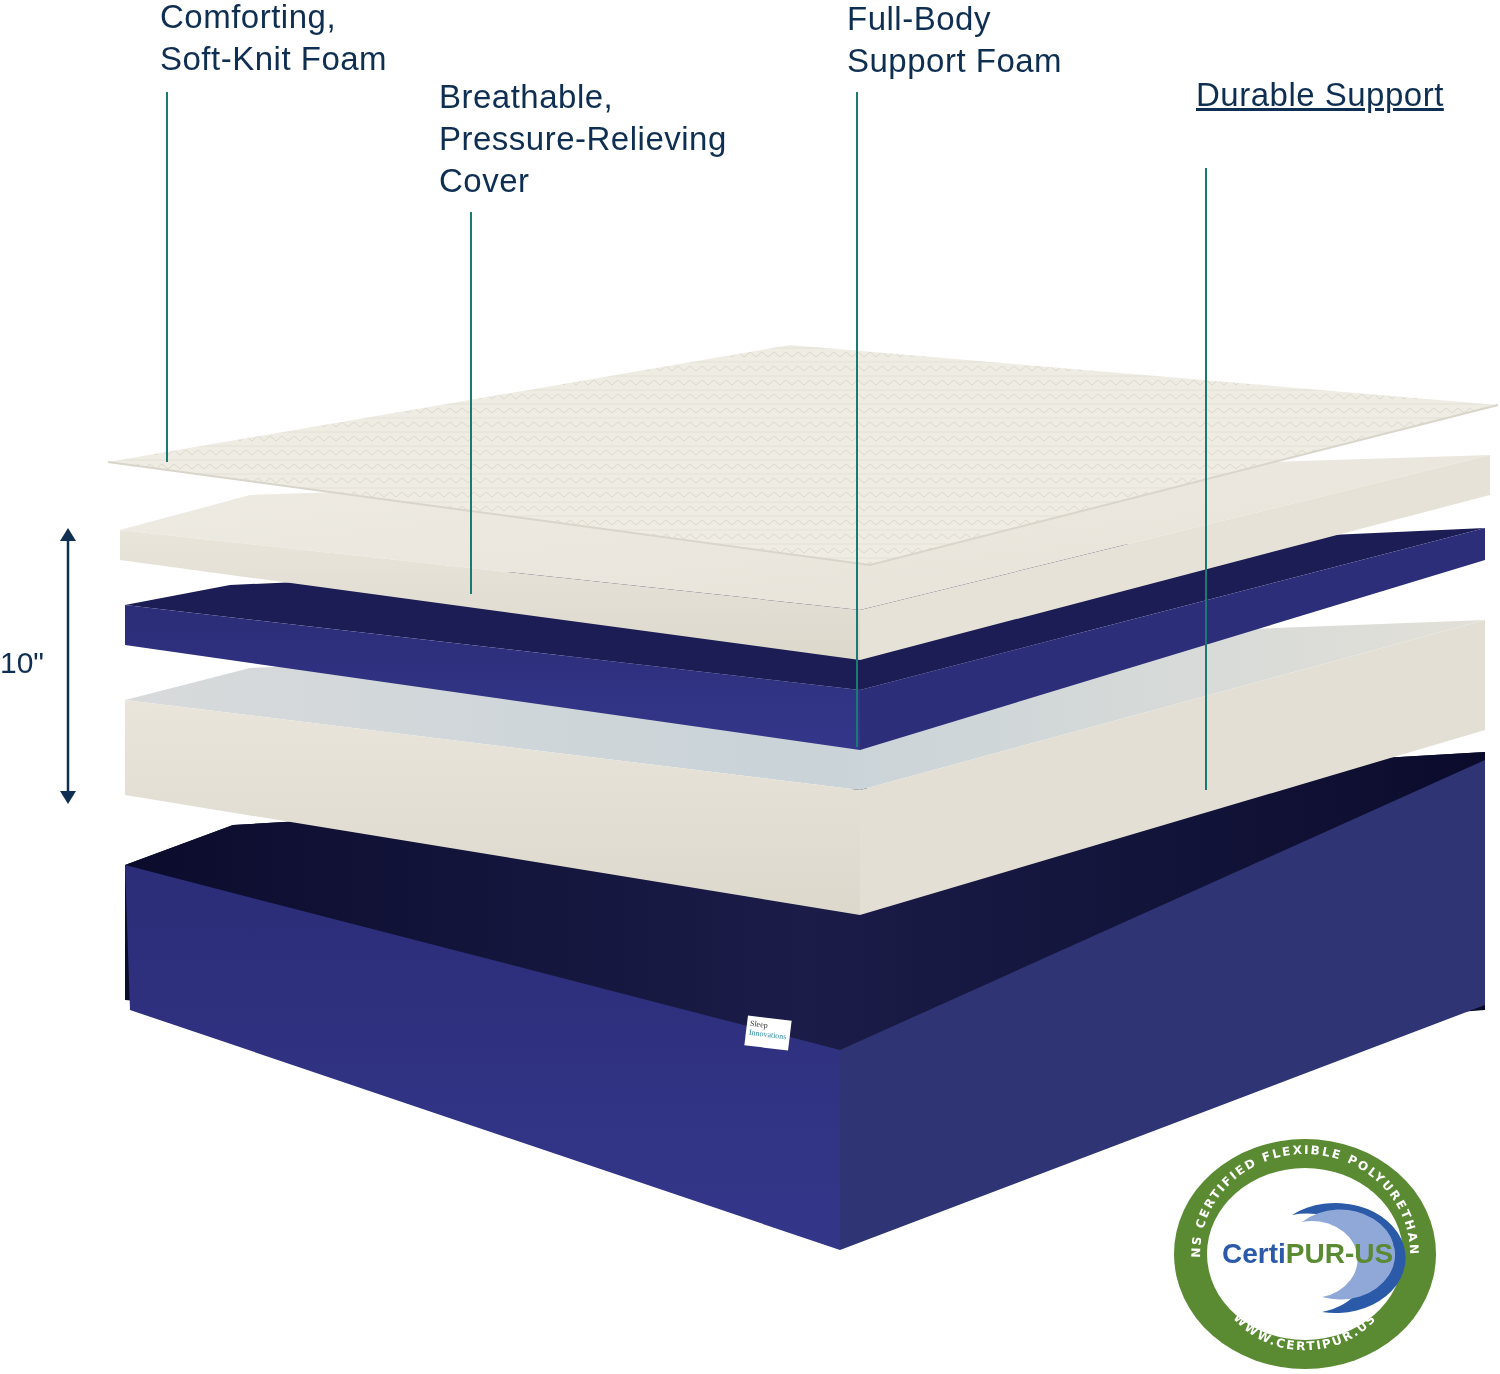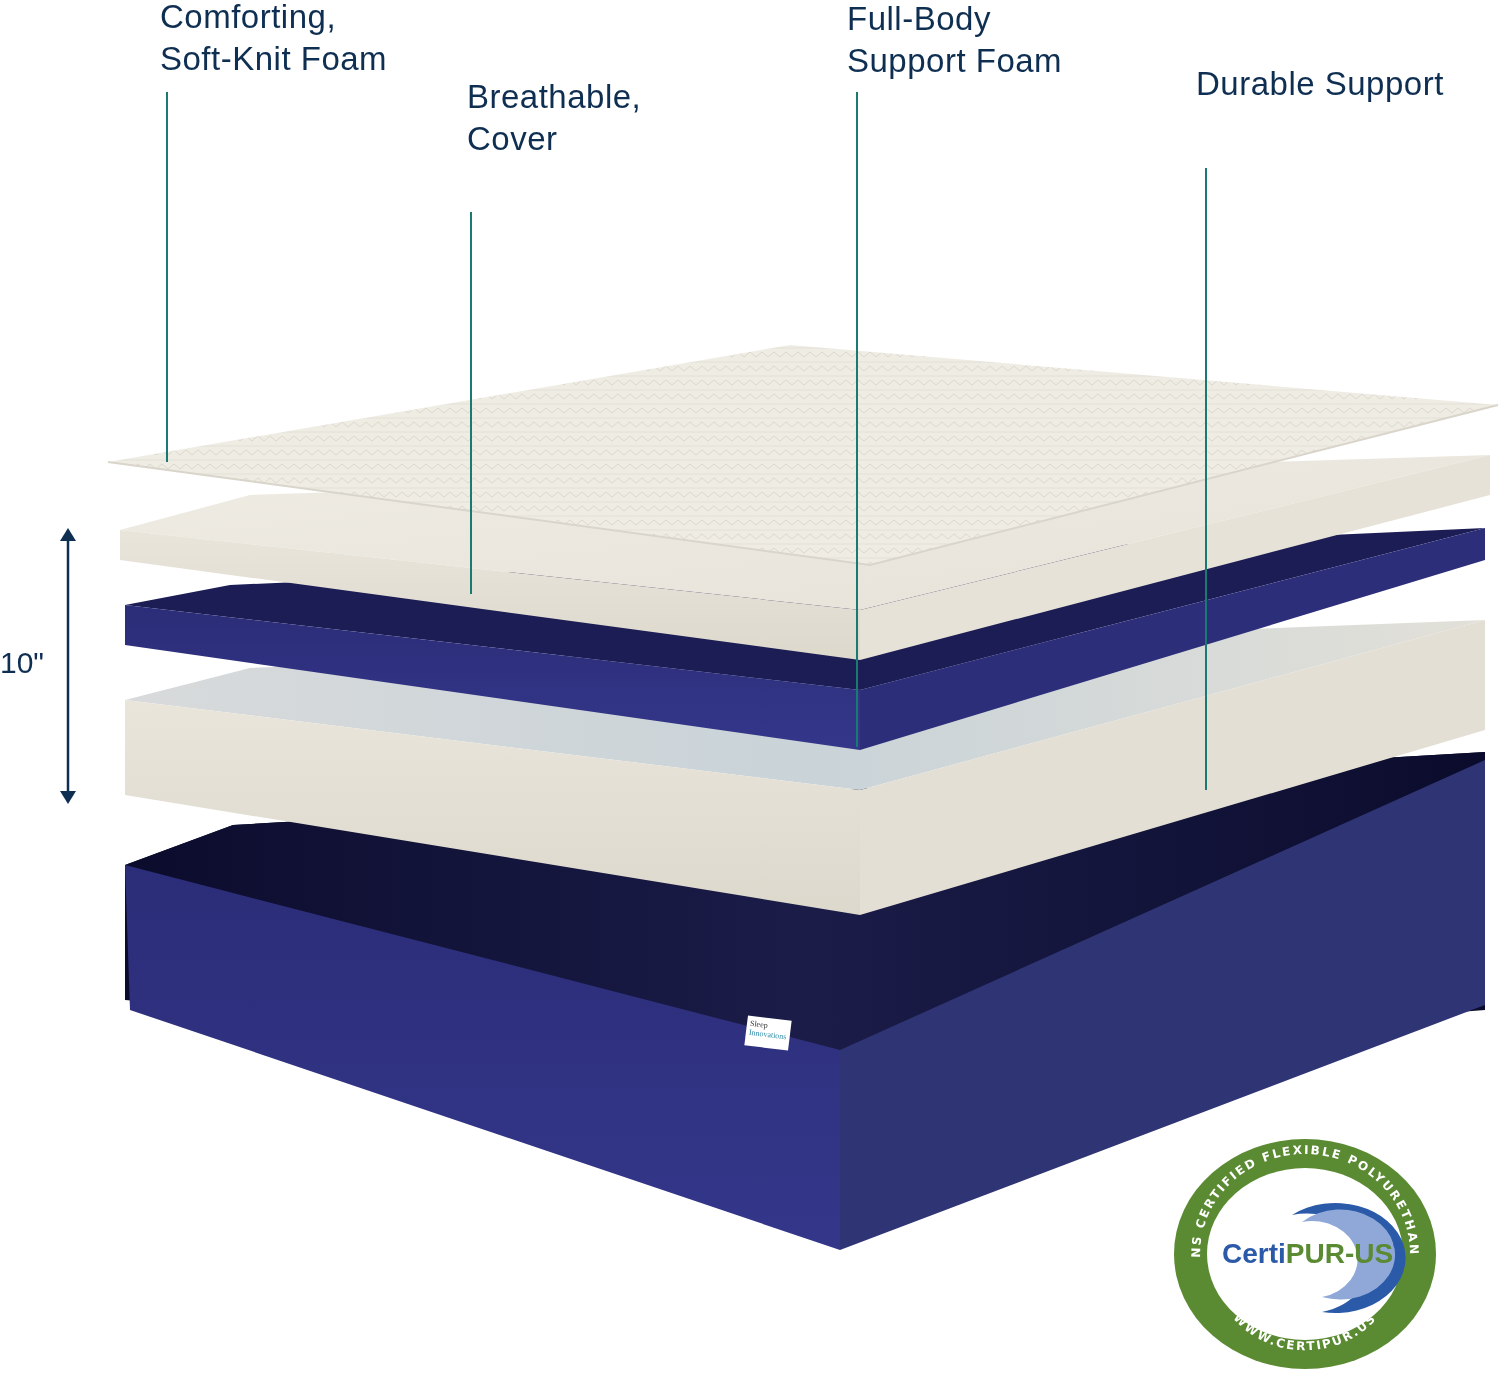--- a/index.html
+++ b/index.html
@@ -85,29 +85,30 @@
 
 <div class="leader" style="left:166px; top:92px; height:370px;"></div>
 <div class="leader" style="left:470px; top:212px; height:382px;"></div>
 <div class="leader" style="left:856px; top:92px; height:655px;"></div>
 <div class="leader" style="left:1205px; top:168px; height:622px;"></div>
 
 <div class="label" style="left:160px; top:-4px;">
   <span>Comforting,</span>
   <span>Soft-Knit Foam</span>
 </div>
-<div class="label" style="left:467px; top:76px;">
+<div class="label" style="left:439px; top:76px;">
   <span>Breathable,</span>
+  <span>Pressure-Relieving</span>
   <span>Cover</span>
 </div>
 <div class="label" style="left:847px; top:-2px;">
   <span>Full-Body</span>
   <span>Support Foam</span>
 </div>
-<div class="label" style="left:1196px; top:63px;">
+<div class="label" style="left:1196px; top:74px;text-decoration:underline;">
   <span>Durable Support</span>
 </div>
 
 <svg style="position:absolute; left:55px; top:528px;" width="26" height="276" viewBox="0 0 26 276">
   <line x1="13" y1="10" x2="13" y2="266" stroke="#0f2f52" stroke-width="2.5"></line>
   <polygon points="13,0 5,13 21,13" fill="#0f2f52"></polygon>
   <polygon points="13,276 5,263 21,263" fill="#0f2f52"></polygon>
 </svg>
 <div class="dim-text">10"</div>
 

